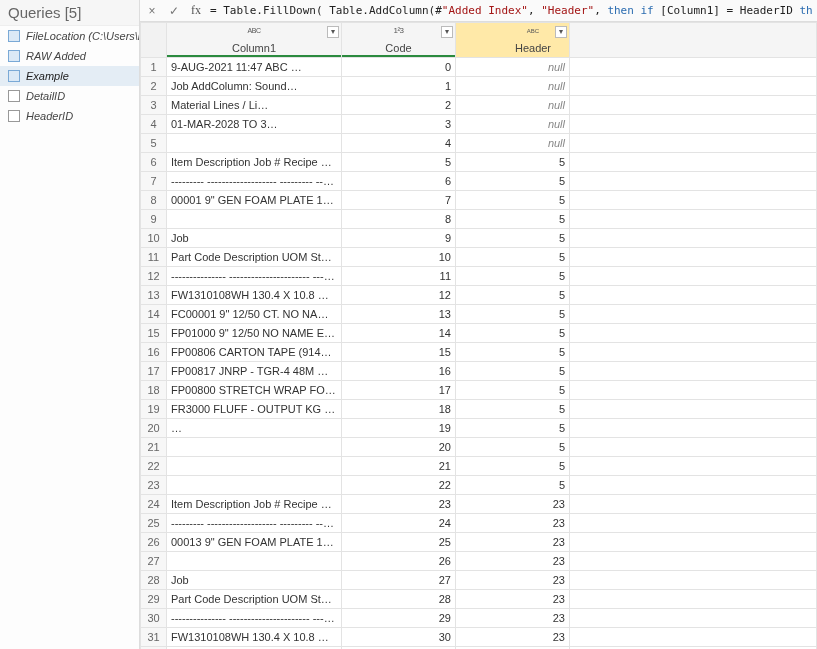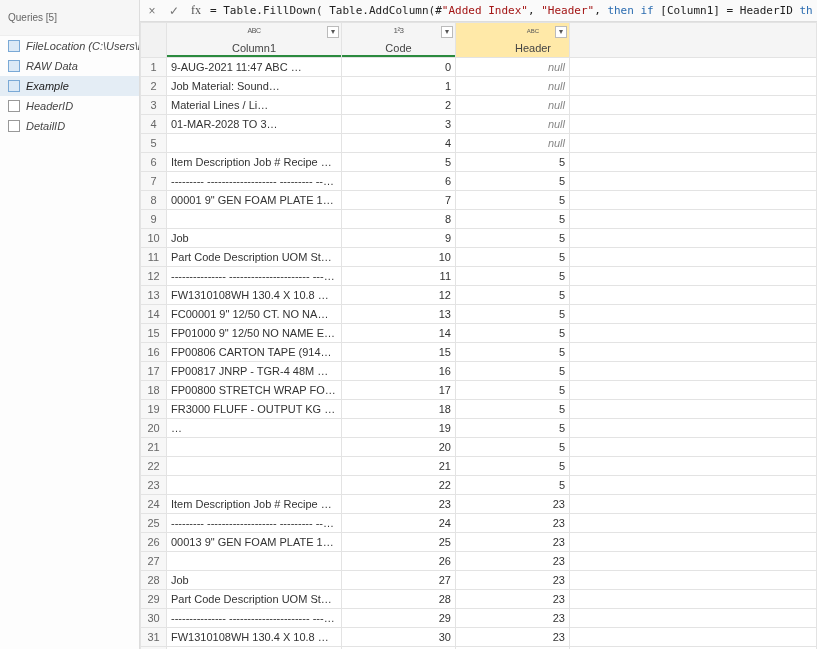--- a/index.html
+++ b/index.html
@@ -15,23 +15,23 @@
   }
   
   .sidebar {
     width: 140px;
     background: #fdfdfd;
     border-right: 1px solid #ddd;
     display: flex;
     flex-direction: column;
   }
   .sidebar-header {
-    padding: 12px 8px;
+    padding: 4px 8px;
     color: #666;
-    font-size: 10px;
+    font-size: 15px;
     background: #f6f6f6;
     border-bottom: 1px solid #eee;
   }
   .query-item {
     padding: 4px 6px 4px 8px;
     font-size: 11px;
     display: flex;
     align-items: center;
     gap: 6px;
     cursor: default;
@@ -192,33 +192,33 @@
 
 <div class="sidebar">
   <div class="sidebar-header">Queries [5]</div>
   <div id="queries-list">
       <div class="query-item">
         <span class="ico ico-table"></span>
         <span>FileLocation (C:\Users\lisde…</span>
       </div>
       <div class="query-item">
         <span class="ico ico-table"></span>
-        <span>RAW Data</span>
+        <span>RAW Added</span>
       </div>
       <div class="query-item selected">
         <span class="ico ico-table"></span>
         <span>Example</span>
       </div>
       <div class="query-item">
         <span class="ico ico-abc"></span>
-        <span>HeaderID</span>
+        <span>DetailID</span>
       </div>
       <div class="query-item">
         <span class="ico ico-abc"></span>
-        <span>DetailID</span>
+        <span>HeaderID</span>
       </div>
     </div>
 </div>
 
 <div class="main">
 
   <div class="formula-bar">
     <div class="btn">×</div>
     <div class="btn">✓</div>
     <div class="btn fx">fx</div>
@@ -267,21 +267,21 @@
       <tbody id="grid-body">
           <tr>
             <td class="rownum">1</td>
             <td>9-AUG-2021 11:47                                 ABC …</td>
             <td class="num">0</td>
             <td class="nullv">null</td>
             <td></td>
           </tr>
           <tr>
             <td class="rownum">2</td>
-            <td>                                 Job Material: Sound…</td>
+            <td>                                 Job AddColumn: Sound…</td>
             <td class="num">1</td>
             <td class="nullv">null</td>
             <td></td>
           </tr>
           <tr>
             <td class="rownum">3</td>
             <td>                                     Material Lines / Li…</td>
             <td class="num">2</td>
             <td class="nullv">null</td>
             <td></td>

